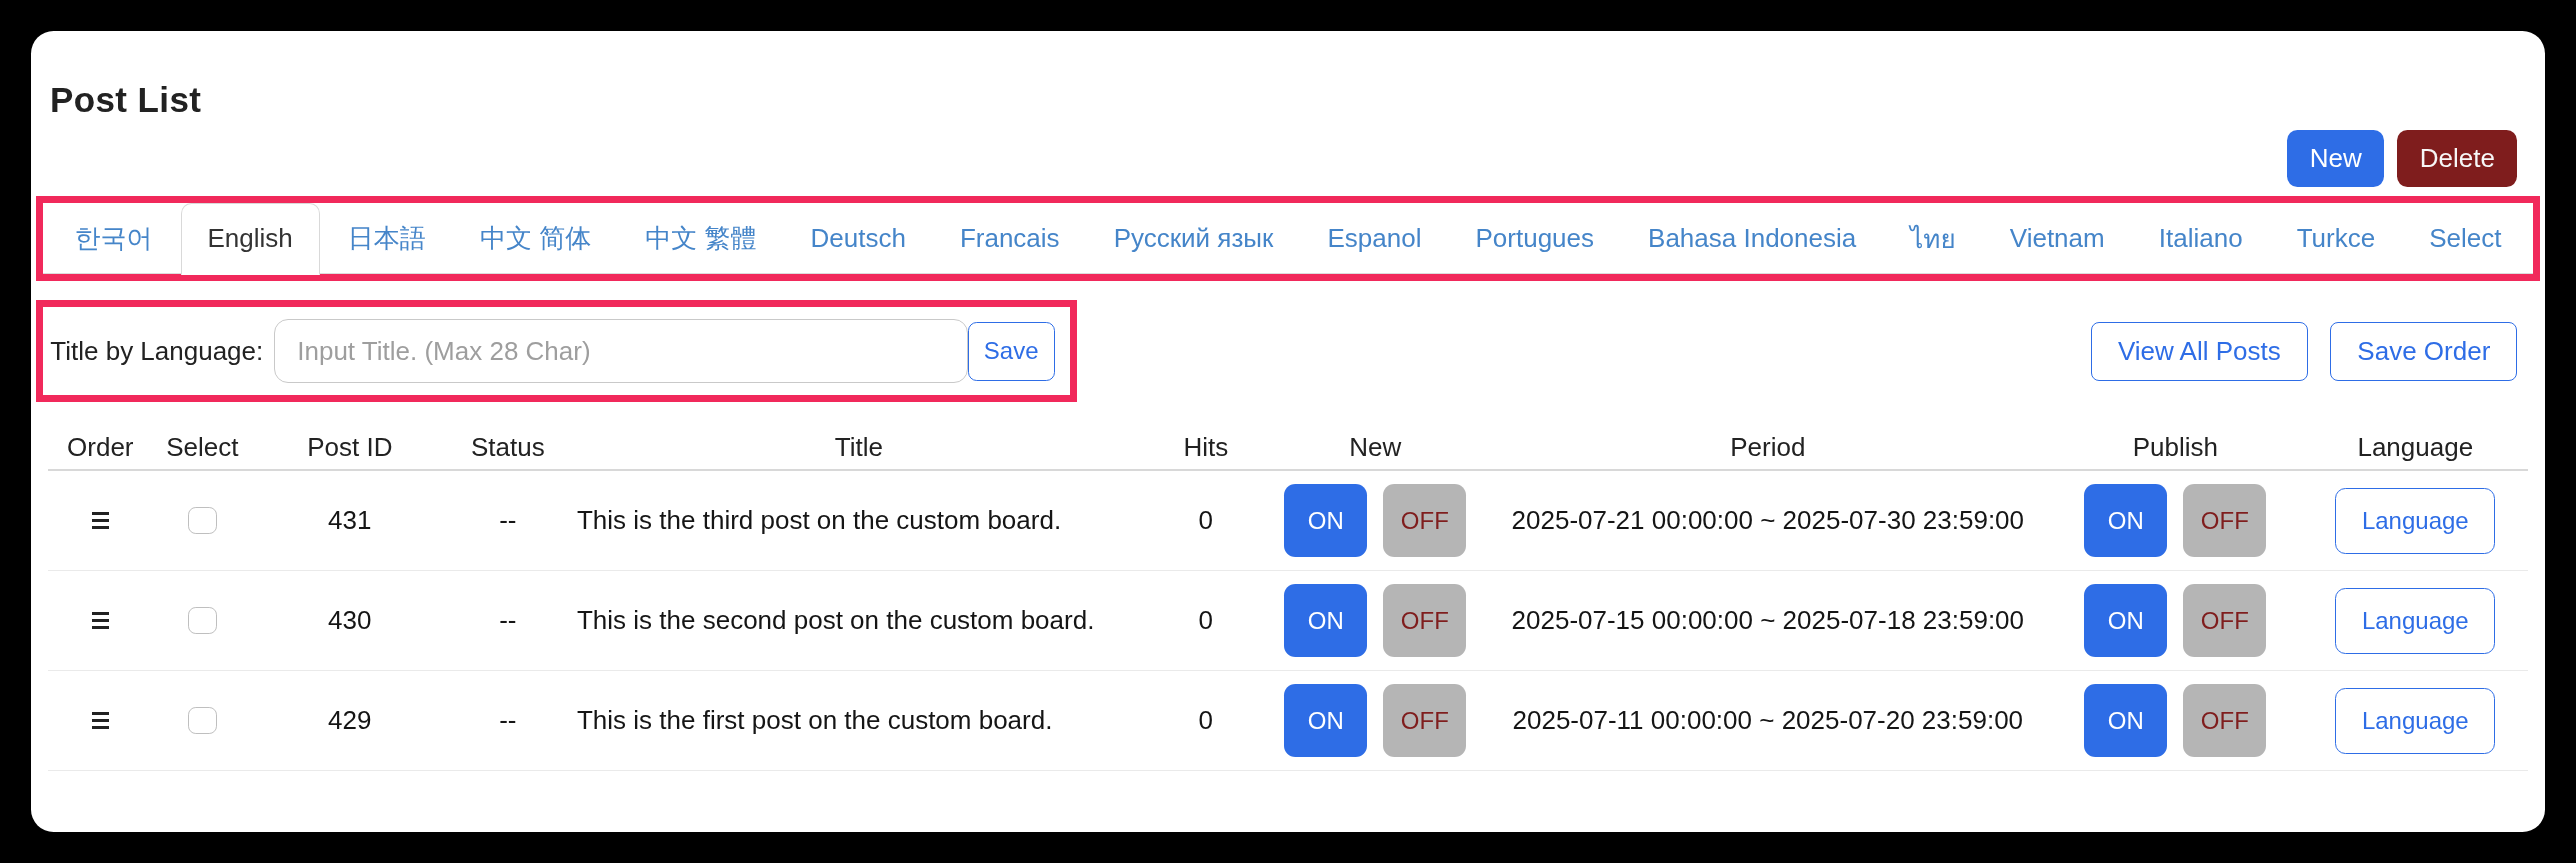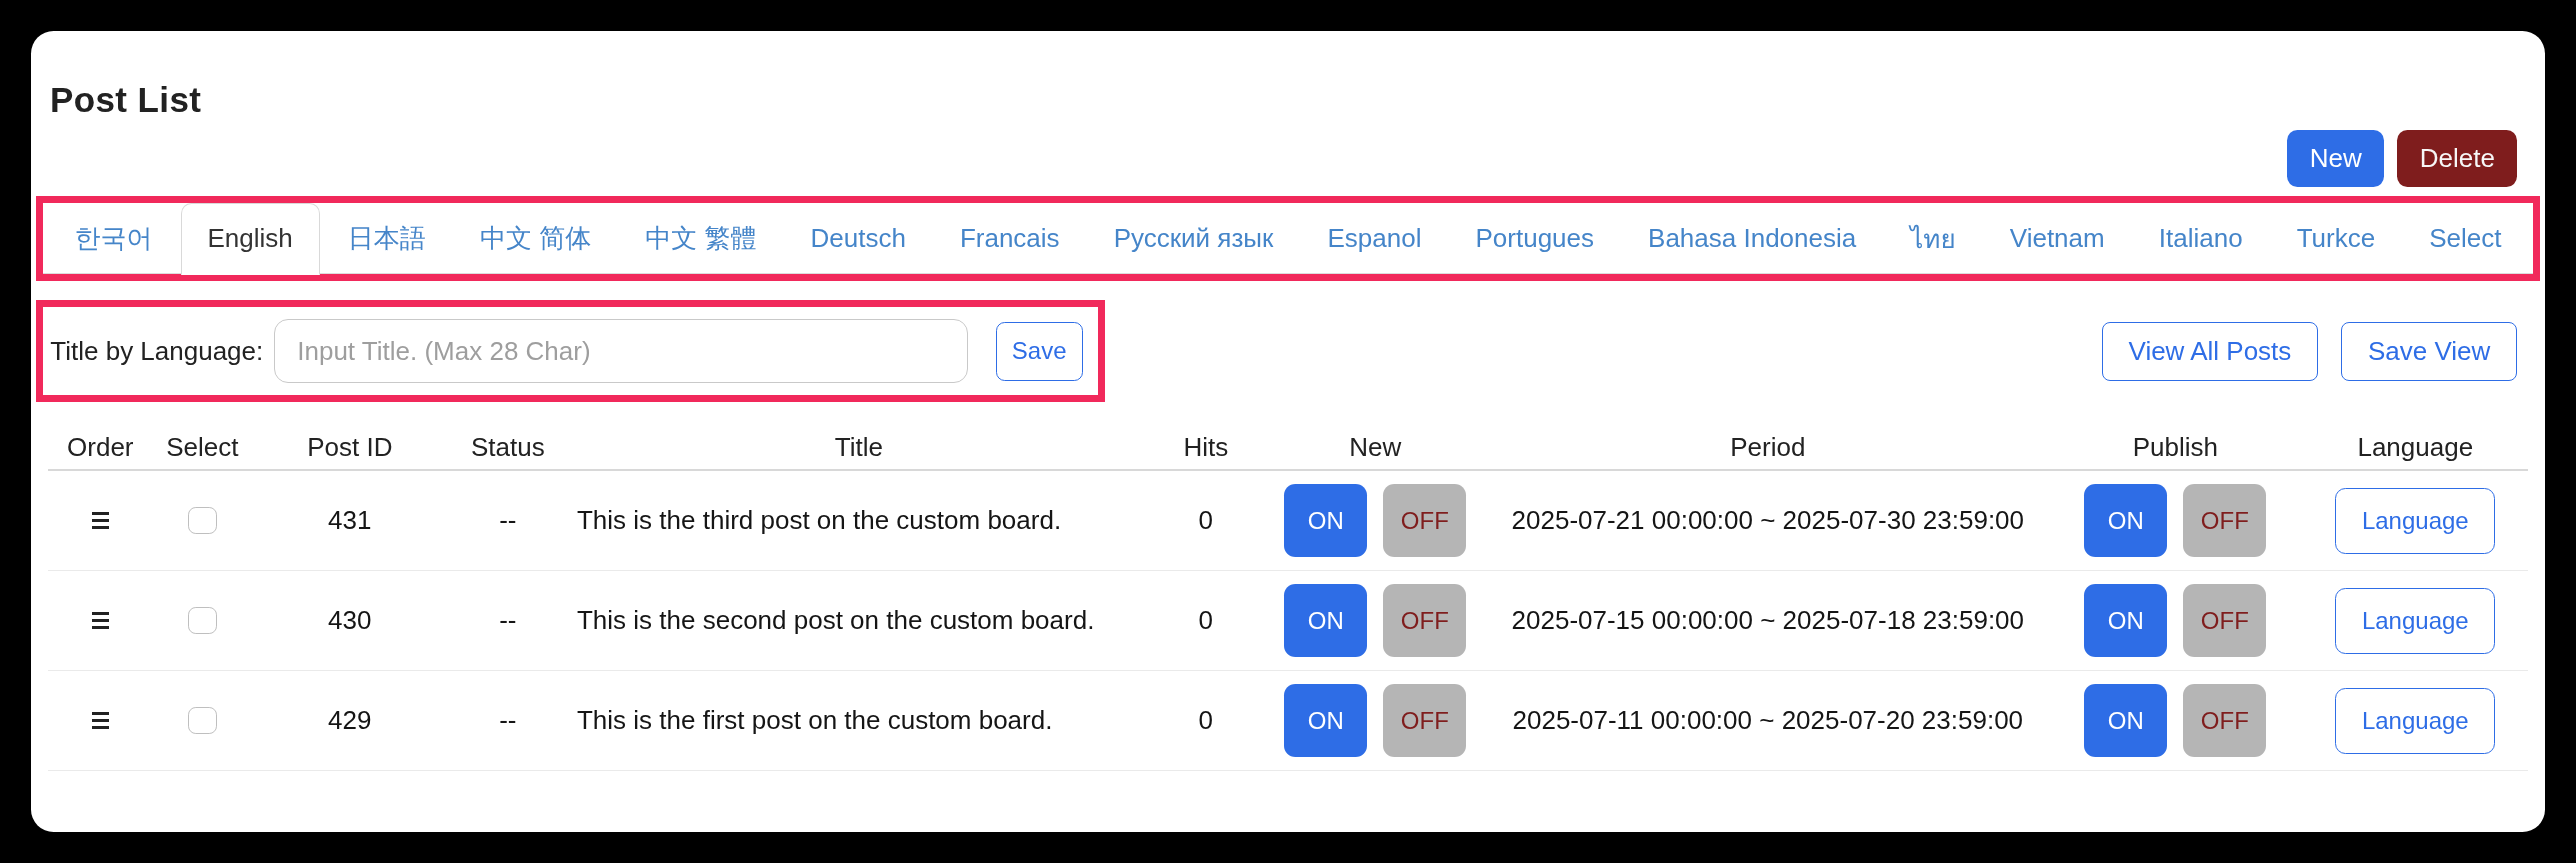--- a/index.html
+++ b/index.html
@@ -108,21 +108,20 @@
     outline: none;
   }
   .title-input::placeholder { color: #9e9e9e; }
   .btn-save {
     background: #fff;
     border: 1.7px solid #2e6de6;
     color: #2e6de6;
     font-size: 24px;
     width: 87px; height: 59px;
     border-radius: 8.7px;
-    margin-left: 28px;
   }
   .spacer { flex: 1; }
   .right-actions {
     display: flex;
     gap: 22.6px;
     margin-right: 10.4px;
   }
   .btn-outline {
     background: #fff;
     border: 1.7px solid #2e6de6;
@@ -289,21 +288,21 @@
 
   <div class="toolbar-row">
     <div class="hl-box title-lang-hl">
       <span class="title-lang-label">Title by Language:</span>
       <input class="title-input" type="text" placeholder="Input Title. (Max 28 Char)" style="">
       <button class="btn btn-save">Save</button>
     </div>
     <div class="spacer"></div>
     <div class="right-actions">
       <button class="btn btn-outline">View All Posts</button>
-      <button class="btn btn-outline">Save View</button>
+      <button class="btn btn-outline">Save Order</button>
     </div>
   </div>
 
   <div class="table">
 
     <div class="grid-row thead">
       <div class="th">Order</div>
       <div class="th">Select</div>
       <div class="th">Post ID</div>
       <div class="th">Status</div>

